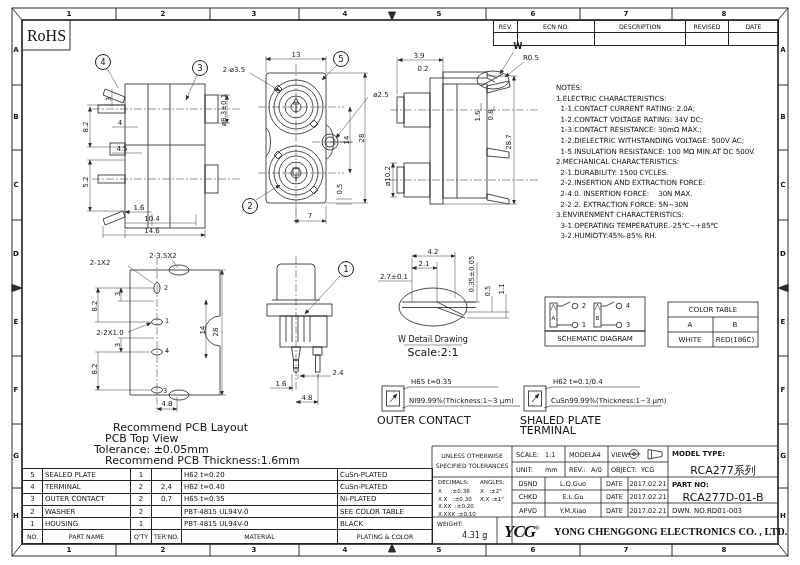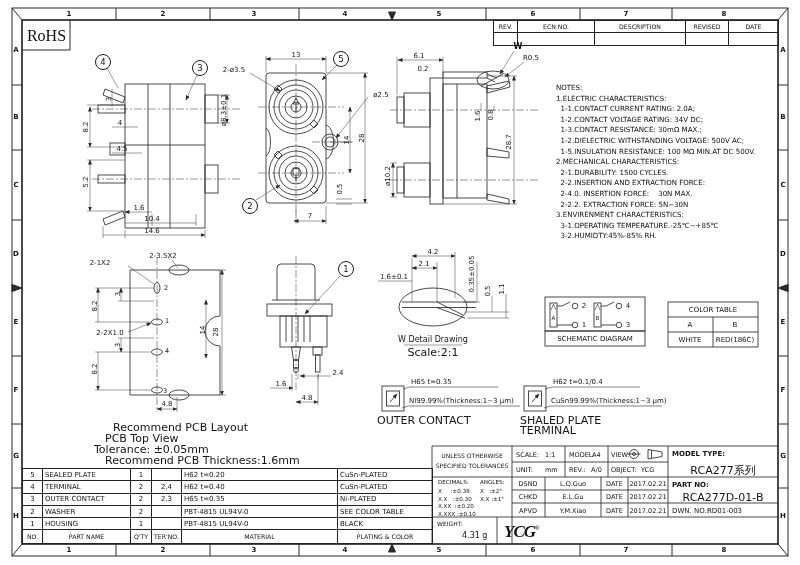--- a/index.html
+++ b/index.html
@@ -368,21 +368,21 @@
 <span class="lbl rot" style="left:224px;top:110px">ø8.3±0.1</span>
 
 <span class="lbl" style="left:296px;top:55px">13</span>
 <span class="lbl" style="left:234px;top:70px">2-ø3.5</span>
 <span class="lbl" style="left:381px;top:95px">ø2.5</span>
 <span class="lbl rot" style="left:347px;top:140px">14</span>
 <span class="lbl rot" style="left:362px;top:138px">28</span>
 <span class="lbl rot" style="left:340px;top:189px">0.5</span>
 <span class="lbl" style="left:310px;top:216px">7</span>
 
-<span class="lbl" style="left:419px;top:56px">6.1</span>
+<span class="lbl" style="left:419px;top:56px">3.9</span>
 <span class="lbl" style="left:423px;top:69px">0.2</span>
 <span class="lbl b s8" style="left:518px;top:47px">W</span>
 <span class="lbl" style="left:531px;top:58px">R0.5</span>
 <span class="lbl rot" style="left:478px;top:116px">1.6</span>
 <span class="lbl rot" style="left:491px;top:115px">0.8</span>
 <span class="lbl rot" style="left:509px;top:142px">28.7</span>
 <span class="lbl rot" style="left:388px;top:176px">ø10.2</span>
 
 <span class="lbl" style="left:100px;top:263px">2-1X2</span>
 <span class="lbl" style="left:163px;top:256px">2-3.5X2</span>
@@ -402,21 +402,21 @@
 <span class="lbl s75 lft" style="left:105px;top:438px">PCB Top View</span>
 <span class="lbl s75 lft" style="left:94px;top:449px">Tolerance: ±0.05mm</span>
 <span class="lbl s75 lft" style="left:105px;top:460px">Recommend PCB Thickness:1.6mm</span>
 
 <span class="lbl" style="left:281px;top:384px">1.6</span>
 <span class="lbl" style="left:338px;top:373px">2.4</span>
 <span class="lbl" style="left:307px;top:398px">4.8</span>
 
 <span class="lbl" style="left:433px;top:252px">4.2</span>
 <span class="lbl" style="left:424px;top:264px">2.1</span>
-<span class="lbl" style="left:394px;top:277px">1.6±0.1</span>
+<span class="lbl" style="left:394px;top:277px">2.7±0.1</span>
 <span class="lbl rot" style="left:472px;top:274px">0.35±0.05</span>
 <span class="lbl rot" style="left:488px;top:291px">0.5</span>
 <span class="lbl rot" style="left:502px;top:289px">1.1</span>
 <span class="lbl s8" style="left:433px;top:340px">W Detail Drawing</span>
 <span class="lbl s75" style="left:433px;top:352px">Scale:2:1</span>
 
 <span class="lbl lft" style="left:411px;top:382px">H65 t=0.35</span>
 <span class="lbl lft" style="left:409px;top:401px">NI99.99%(Thickness:1~3 μm)</span>
 <span class="lbl s75 lft" style="left:377px;top:420px">OUTER CONTACT</span>
 
@@ -462,21 +462,21 @@
     <td>TERMINAL</td>
     <td class="c">2</td>
     <td class="c">2,4</td>
     <td>H62 t=0.40</td>
     <td>CuSn-PLATED</td>
   </tr>
   <tr>
     <td class="c">3</td>
     <td>OUTER CONTACT</td>
     <td class="c">2</td>
-    <td class="c">2,3</td>
+    <td class="c">0,7</td>
     <td>H65 t=0.35</td>
     <td>Ni-PLATED</td>
   </tr>
   <tr>
     <td class="c">2</td>
     <td>WASHER</td>
     <td class="c">2</td>
     <td class="c"></td>
     <td>PBT-4815 UL94V-0</td>
     <td>SEE COLOR TABLE</td>
@@ -536,14 +536,15 @@
 <span class="lbl s65" style="left:614.5px;top:497px">DATE</span>
 <span class="lbl s65" style="left:648px;top:497px">2017.02.21</span>
 <span class="lbl s65" style="left:528px;top:510.5px">APVD</span>
 <span class="lbl s65" style="left:573px;top:510.5px">Y.M.Xiao</span>
 <span class="lbl s65" style="left:614.5px;top:510.5px">DATE</span>
 <span class="lbl s65" style="left:648px;top:510.5px">2017.02.21</span>
 <span class="lbl s6 lft" style="left:437px;top:524px">WEIGHT:</span>
 <span class="lbl s8 lft" style="left:462px;top:536px">4.31 g</span>
 
 <div class="logo"><span>YCG</span><sup>®</sup></div>
+<div class="company">YONG CHENGGONG ELECTRONICS CO. , LTD.</div>
 
 </div>
 
 </body></html>

